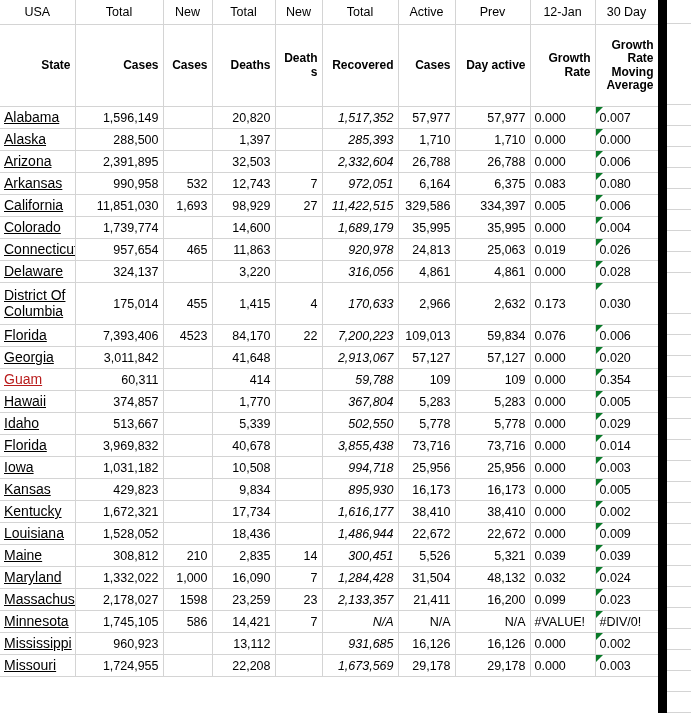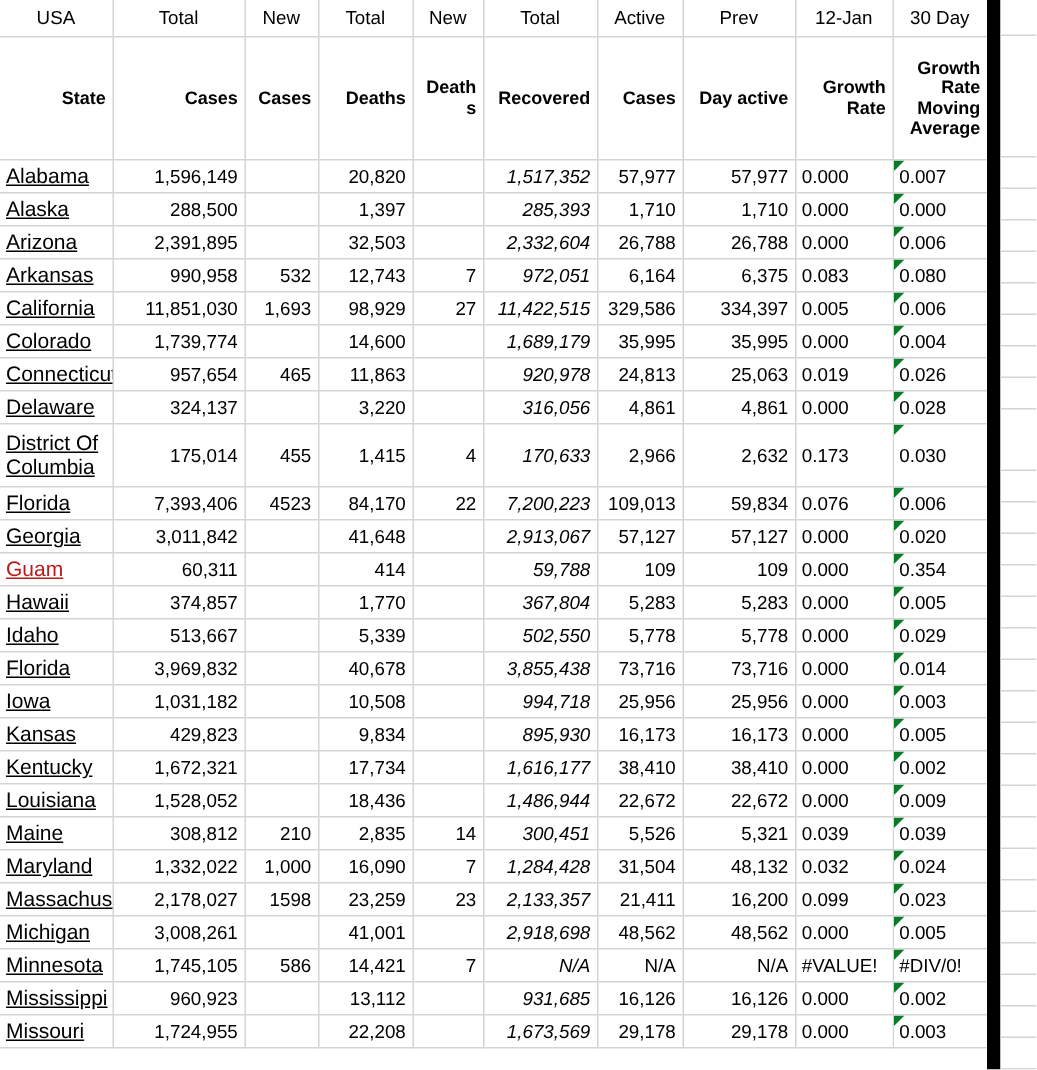--- a/index.html
+++ b/index.html
@@ -443,32 +443,20 @@
           <td class="num">1598</td>
           <td class="num">23,259</td>
           <td class="num">23</td>
           <td class="num ital">2,133,357</td>
           <td class="num">21,411</td>
           <td class="num">16,200</td>
           <td class="rate">0.099</td>
           <td class="rate comment">0.023</td>
         </tr>
         <tr class="datarow">
-          <td class="state"><span class="lnk">Michigan</span></td>
-          <td class="num">3,008,261</td>
-          <td class="num"></td>
-          <td class="num">41,001</td>
-          <td class="num"></td>
-          <td class="num ital">2,918,698</td>
-          <td class="num">48,562</td>
-          <td class="num">48,562</td>
-          <td class="rate">0.000</td>
-          <td class="rate comment">0.005</td>
-        </tr>
-        <tr class="datarow">
           <td class="state"><span class="lnk">Minnesota</span></td>
           <td class="num">1,745,105</td>
           <td class="num">586</td>
           <td class="num">14,421</td>
           <td class="num">7</td>
           <td class="num ital">N/A</td>
           <td class="num">N/A</td>
           <td class="num">N/A</td>
           <td class="rate err">#VALUE!</td>
           <td class="rate err comment">#DIV/0!</td>

